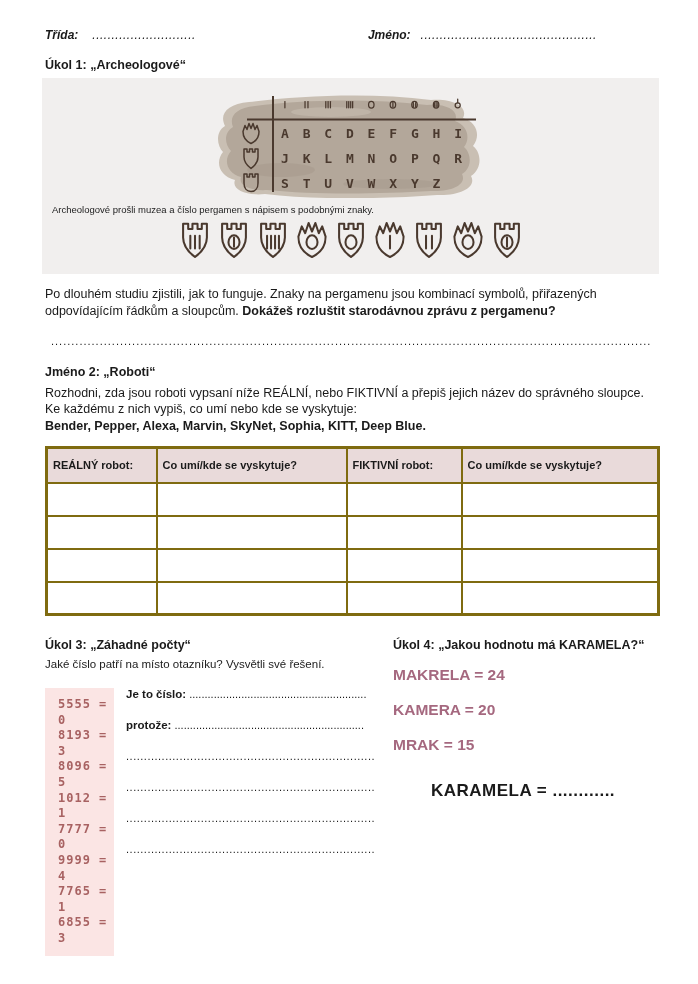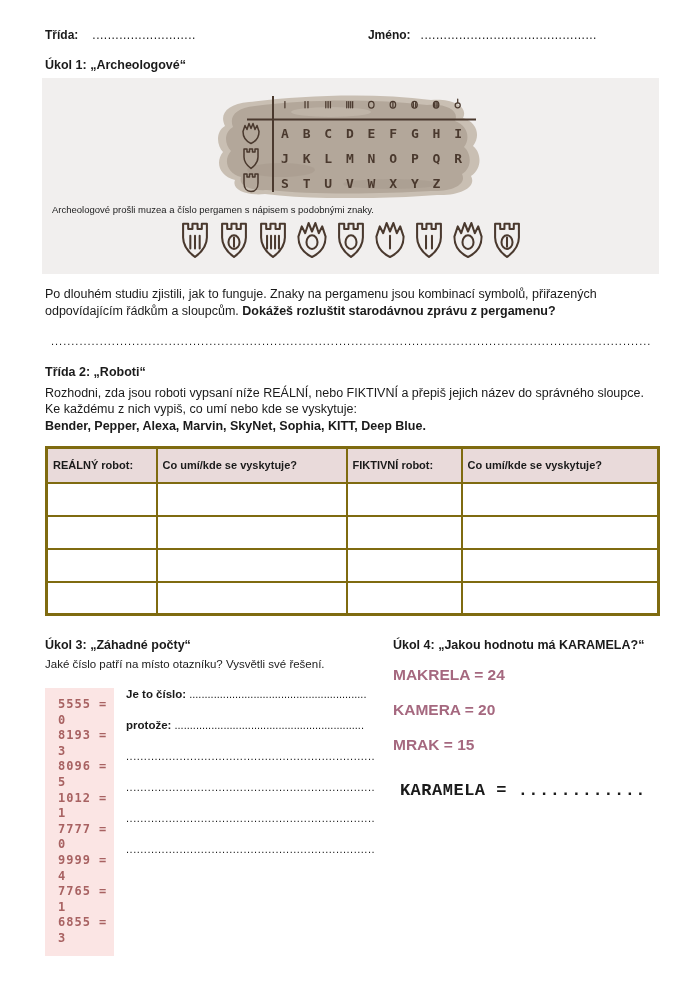--- a/index.html
+++ b/index.html
@@ -9,21 +9,21 @@
   }
   *{box-sizing:border-box;margin:0;padding:0;}
   html,body{background:#fff;}
   body{
     width:698px;height:984px;overflow:hidden;
     font-family:"Liberation Sans",sans-serif;color:#1a1a1a;
   }
   .page{padding:28px 45px 0 45px;}
   h1.title{font-size:17px;text-align:center;font-weight:bold;margin-bottom:30px;}
   .id-row{display:flex;font-size:12px;margin-bottom:16px;}
-  .id-field{display:flex;align-items:flex-end;}
+  .id-field{display:flex;align-items:flex-end;font-style:italic;}
   .id-field .lbl{font-weight:bold;}
   .id-field .dots{margin-left:14px;letter-spacing:.5px;}
   .id-field.name{margin-left:172px;}
   .id-field.name .dots{margin-left:10px;}
   .task-heading{font-weight:bold;font-size:12.5px;margin-bottom:6px;}
   .grey-box{
     background:var(--box-grey);margin-left:-3px;width:617px;
     padding:8px 10px 10px 10px;margin-bottom:12px;
   }
   .small-text{font-size:9.5px;color:#222;}
@@ -59,21 +59,21 @@
   }
   .u3-ans{flex:1;margin-left:12px;font-size:11px;}
   .u3-ans .line{margin-bottom:19px;white-space:nowrap;overflow:hidden;}
   .u3-ans .line b{font-weight:bold;font-size:11.5px;}
   .u3-ans .blank{margin-bottom:19px;white-space:nowrap;overflow:hidden;letter-spacing:.5px;}
   .u4-sub{font-size:11px;margin-top:9px;}
   .u4-eqs{margin-top:14px;text-align:left;}
   .u4-eqs div{
     color:var(--mauve);font-weight:bold;font-size:15.5px;margin-bottom:17px;
   }
-  .u4-answer{font-size:17px;font-weight:bold;margin-top:27px;text-align:center;letter-spacing:.5px;font-family:Liberation Mono, monospace;}
+  .u4-answer{font-size:17px;font-weight:bold;margin-top:27px;text-align:center;letter-spacing:.5px;}
 </style>
 </head>
 <body>
 
 <div class="page">
 
 
   <div class="id-row">
     <div class="id-field">
       <span class="lbl">Třída:</span>
@@ -219,21 +219,21 @@
               <line x1="20" y1="20" x2="20" y2="31"></line>
             </g>
           </svg></span>
       </div>
   </div>
 
   <p class="para"><span>Po dlouhém studiu zjistili, jak to funguje. Znaky na pergamenu jsou kombinací symbolů, přiřazených odpovídajícím řádkům a sloupcům. </span><b>Dokážeš rozluštit starodávnou zprávu z pergamenu?</b></p>
 
   <div class="dots-line">........................................................................................................................................................................</div>
 
-  <div class="task-heading">Třída 2: „Roboti“</div>
+  <div class="task-heading">Jméno 2: „Roboti“</div>
   <div class="u2-lines">
     <div>Rozhodni, zda jsou roboti vypsaní níže REÁLNÍ, nebo FIKTIVNÍ a přepiš jejich název do správného sloupce.</div>
     <div>Ke každému z nich vypiš, co umí nebo kde se vyskytuje:</div>
     <div class="bold">Bender, Pepper, Alexa, Marvin, SkyNet, Sophia, KITT, Deep Blue.</div>
   </div>
 
   <table class="robots">
     <colgroup>
         <col style="width:110px">
         <col style="width:190px">

